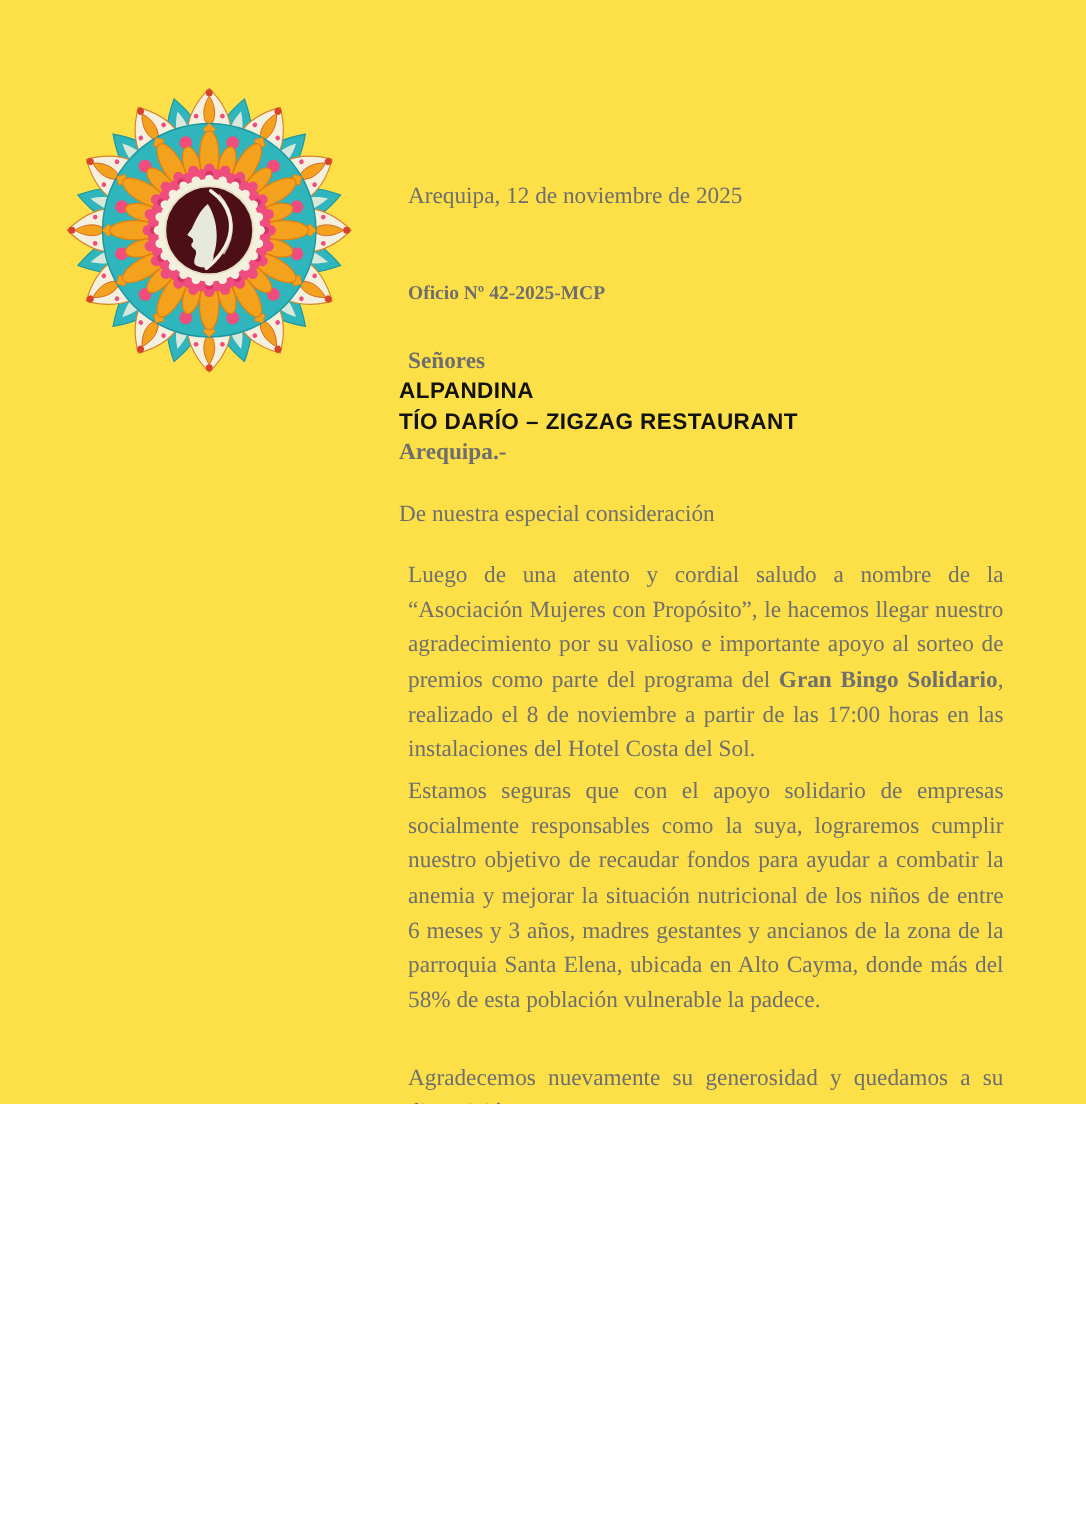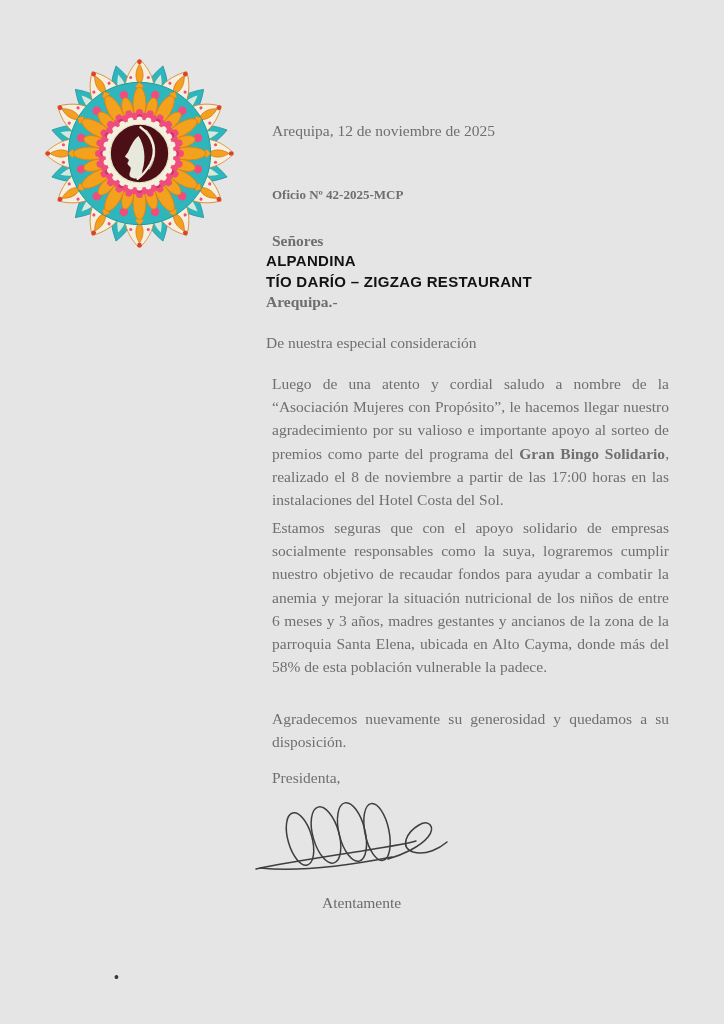--- a/index.html
+++ b/index.html
@@ -1,17 +1,17 @@
 <!DOCTYPE html>
 <html><head>
 <meta charset="utf-8">
 <style>
   html,body { margin:0; padding:0; background:#ffffff; }
   .page {
-    position:relative; width:724px; height:1024px; background:#e5e5e5;
+    position:relative; width:724px; height:736px; background:#fde047;
     font-family:"Liberation Serif", serif; overflow:hidden;
   }
   .abs { position:absolute; }
   .gray  { color:#6e6e6e; }
   .body-text { color:#6f6f6f; font-size:15.5px; line-height:23.2px; }
   .b { font-weight:bold; }
   .para { width:397px; text-align:justify; }
   .sans-line {
     font-family:"Liberation Sans", sans-serif; font-weight:bold;
     color:#121212; font-size:15px; letter-spacing:0.3px; line-height:20.4px;

